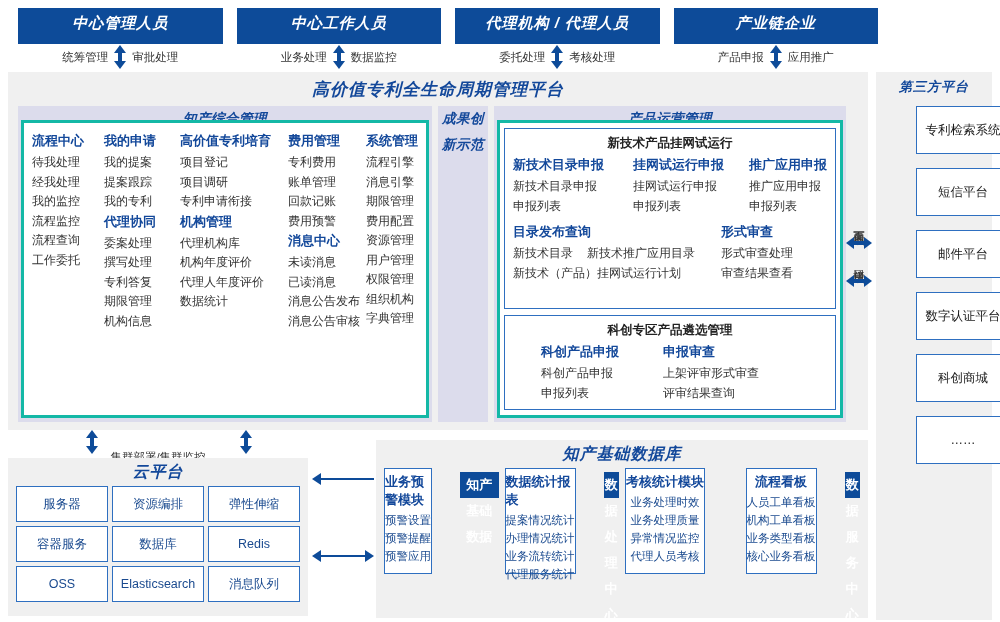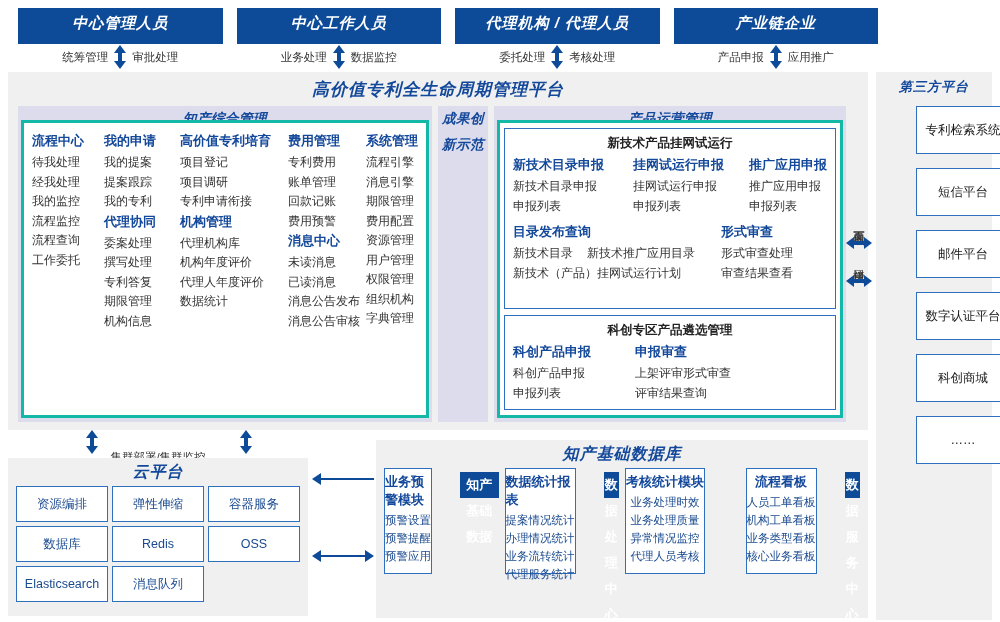--- a/index.html
+++ b/index.html
@@ -64,21 +64,21 @@
   .sub-box.top{flex:1;}
   .sub-box-title{text-align:center;font-size:12.5px;font-weight:bold;color:#222;line-height:20px;margin-bottom:2px;}
   .po-cols{display:flex;}
   .po-cols .col{flex:1;}
   .po-cols .col.w1{width:120px;flex:0 0 120px;}
   .po-cols .col.w2{width:116px;flex:0 0 116px;}
   .po-row2{display:flex;margin-top:6px;}
   .po-row2 .left{flex:1;}
   .po-row2 .right{width:106px;flex:0 0 106px;}
   .inline-items{display:flex;gap:14px;}
-  .sc-cols{display:flex;}
+  .sc-cols{display:flex;margin-left:28px;}
   .sc-cols .col.a{width:122px;flex:0 0 122px;}
   .sc-cols .col.b{flex:1;}
 
   
   .rail{position:absolute;left:846px;top:130px;width:26px;height:250px;
     display:flex;flex-direction:column;align-items:center;justify-content:center;gap:10px;}
   .rail-lbl{writing-mode:vertical-rl;font-size:11.5px;color:#333;line-height:14px;letter-spacing:1px;}
   .h-arrow{width:26px;height:14px;position:relative;}
   .h-arrow:before,.h-arrow:after{content:"";position:absolute;top:50%;transform:translateY(-50%);
     border-top:6px solid transparent;border-bottom:6px solid transparent;}
@@ -340,20 +340,21 @@
       </div>
     <div class="lbl">集群部署/集群监控</div>
     <div class="va b vert-arrow">
         <i></i>
       </div>
   </div>
 
   <div class="cloud">
     <div class="cloud-title">云平台</div>
     <div class="cloud-grid" id="cloud-grid">
+        <div class="cloud-cell">服务器</div>
         <div class="cloud-cell">资源编排</div>
         <div class="cloud-cell">弹性伸缩</div>
         <div class="cloud-cell">容器服务</div>
         <div class="cloud-cell">数据库</div>
         <div class="cloud-cell">Redis</div>
         <div class="cloud-cell">OSS</div>
         <div class="cloud-cell">Elasticsearch</div>
         <div class="cloud-cell">消息队列</div>
       </div>
   </div>

